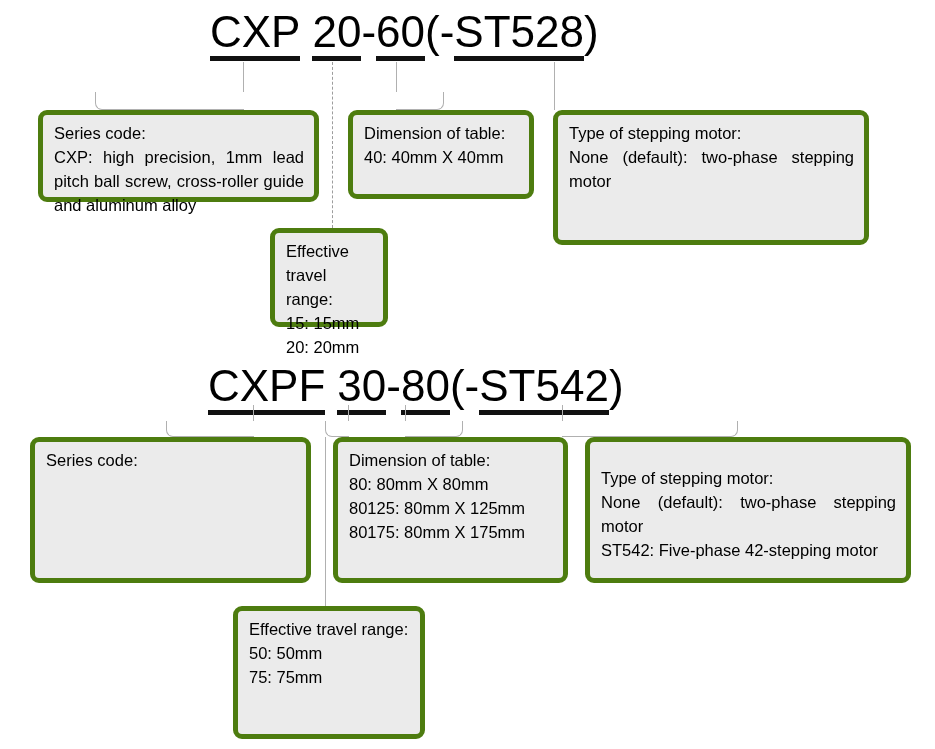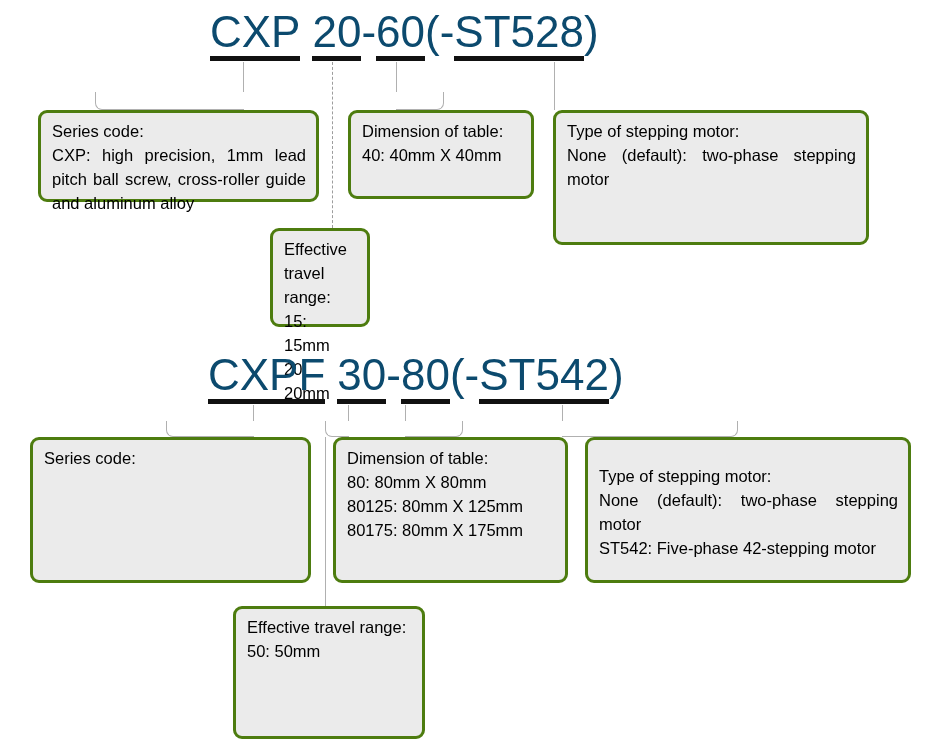--- a/index.html
+++ b/index.html
@@ -16,21 +16,21 @@
     overflow: hidden;
   }
 
   
   .code-line {
     position: absolute;
     white-space: nowrap;
     font-size: 44px;
     line-height: 1;
     letter-spacing: 0px;
-    color: #0c4a6e;
+    color: #000000;
   }
   .code-seg {
     display: inline-block;
     position: relative;
   }
   .code-seg.ul::after {
     content: "";
     position: absolute;
     left: 0;
     right: 0;
@@ -38,21 +38,21 @@
     height: 5px;
     background: #111111;
   }
   .code-gap { display: inline-block; width: 12px; }
 
   
   .box {
     position: absolute;
     box-sizing: border-box;
     background: #ebebeb;
-    border: 3px solid #4d7c0f;
+    border: 5px solid #4d7c0f;
     border-radius: 9px;
     padding: 7px 10px 7px 11px;
     font-size: 16.5px;
     line-height: 1.45;
     color: #000000;
   }
   .box p {
     margin: 0;
   }
   .box p.just {
@@ -111,28 +111,28 @@
 <div class="box" style="left:348px; top:110px; width:186px; height:89px;">
   <p>Dimension of table:</p>
   <p>40: 40mm X 40mm</p>
 </div>
 
 <div class="box" style="left:553px; top:110px; width:316px; height:135px;">
   <p>Type of stepping motor:</p>
   <p class="just">None (default): two-phase stepping motor</p>
 </div>
 
-<div class="box" style="left:270px; top:228px; width:100px; height:99px;">
+<div class="box" style="left:270px; top:228px; width:118px; height:99px;">
   <p>Effective</p>
   <p>travel range:</p>
   <p>15: 15mm</p>
   <p>20: 20mm</p>
 </div>
 
-<div class="code-line" style="left:208px; top:353px;">
+<div class="code-line" style="left:208px; top:364px;">
   <span class="code-seg ul">CXPF</span><span class="code-gap"></span><span class="code-seg ul">30</span><span class="code-seg">-</span><span class="code-seg ul">80</span><span class="code-seg"> (-</span><span class="code-seg ul">ST542</span><span class="code-seg">)</span>
 </div>
 
 <div class="conn v" style="left:253px; top:405px; height:16px;"></div>
 <div class="conn elbow-left" style="left:166px; top:421px; width:88px; height:16px;"></div>
 
 <div class="conn v" style="left:348px; top:405px; height:16px;"></div>
 <div class="conn elbow-left" style="left:325px; top:421px; width:24px; height:16px;"></div>
 <div class="conn v" style="left:325px; top:437px; height:174px;"></div>
 
@@ -155,13 +155,14 @@
 
 <div class="box" style="left:585px; top:437px; width:326px; height:146px; padding-top:25px;">
   <p>Type of stepping motor:</p>
   <p class="just">None (default): two-phase stepping motor</p>
   <p>ST542: Five-phase 42-stepping motor</p>
 </div>
 
 <div class="box" style="left:233px; top:606px; width:192px; height:133px;">
   <p>Effective travel range:</p>
   <p>50: 50mm</p>
+  <p>75: 75mm</p>
 </div>
 
 </body></html>

